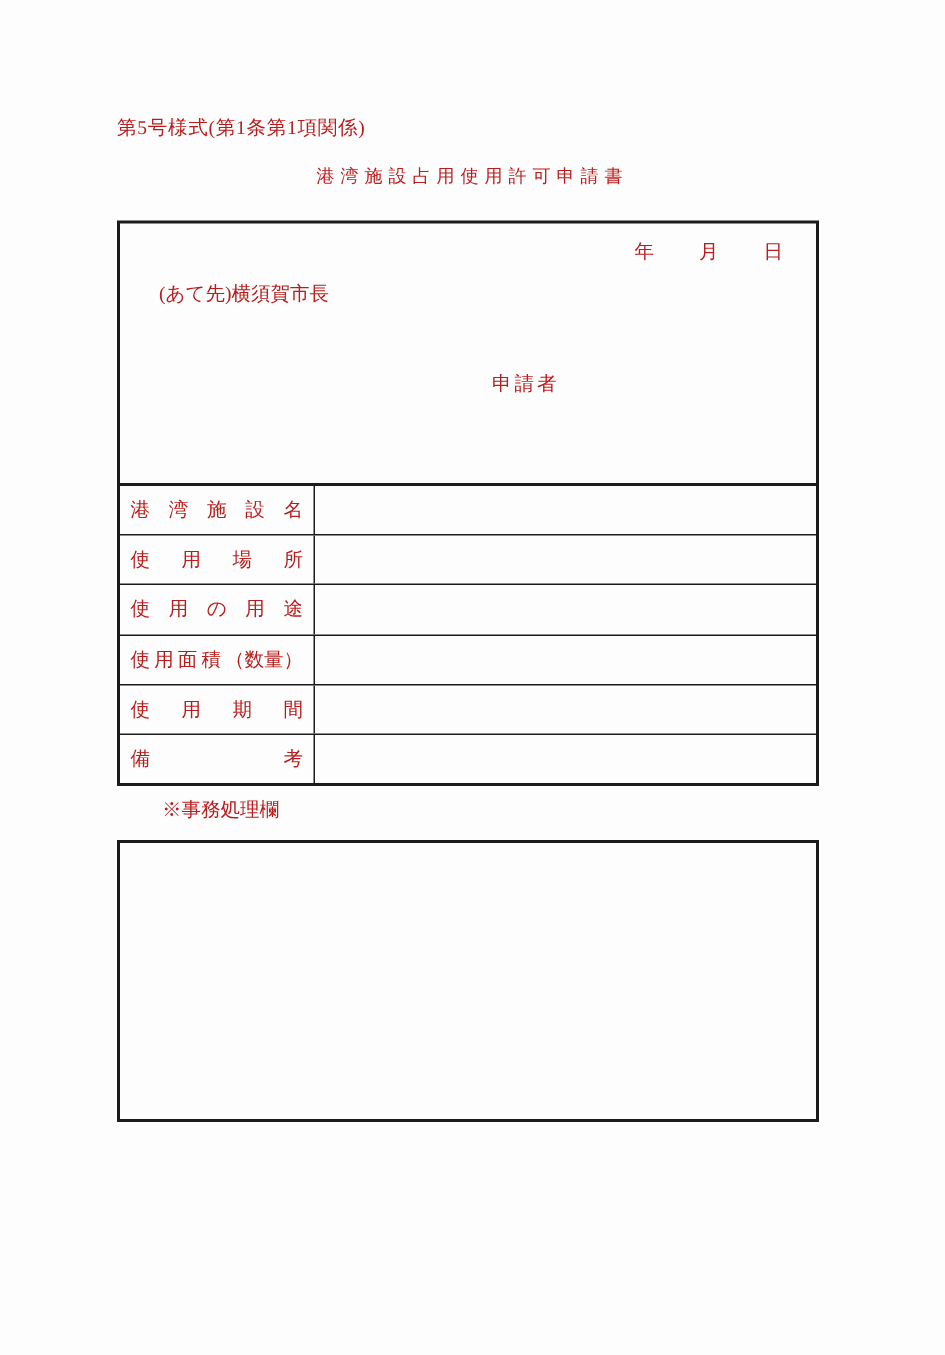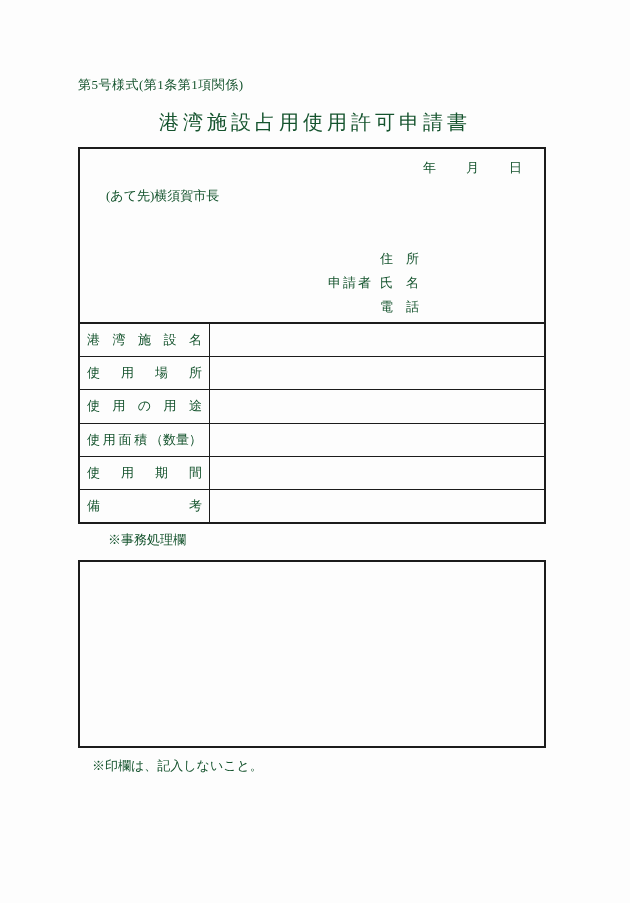--- a/index.html
+++ b/index.html
@@ -2,26 +2,26 @@
 <html><head>
 <meta charset="utf-8">
 <style>
   html, body { margin: 0; padding: 0; background: #fdfdfd; }
   .page {
     position: relative;
     width: 630px;
     height: 903px;
     background: #fdfdfd;
     font-family: "Liberation Serif", "DejaVu Serif", serif;
-    color: #14532d;
+    color: #b91c1c;
     font-size: 13px;
     overflow: hidden;
   }
   .form-code { position: absolute; left: 78px; top: 76px; letter-spacing: 0.5px; }
-  .doc-title { position: absolute; left: 0; right: 0; top: 109px; text-align: center; font-size: 20px; letter-spacing: 4px; }
+  .doc-title { position: absolute; left: 0; right: 0; top: 109px; text-align: center; font-size: 12px; letter-spacing: 4px; }
 
   .main-box {
     position: absolute; left: 78px; top: 147px;
     width: 468px; height: 377px;
     border: 2px solid #1c1c1c; box-sizing: border-box;
     display: flex; flex-direction: column;
   }
   .box-header { position: relative; flex: none; height: 173px; border-bottom: 2px solid #1c1c1c; }
   .date-line { position: absolute; top: 10px; right: 22px; display: flex; gap: 30px; }
   .addressee { position: absolute; top: 38px; left: 26px; text-align: center; }
@@ -61,25 +61,20 @@
   <div class="main-box">
     <div class="box-header">
       <div class="date-line">
         <span>年</span>
         <span>月</span>
         <span>日</span>
       </div>
       <div class="addressee">(あて先)横須賀市長</div>
       <div class="applicant">
         <span class="applicant-prefix">申請者</span>
-        <span class="applicant-fields">
-          <span>住　所</span>
-          <span>氏　名</span>
-          <span>電　話</span>
-        </span>
       </div>
     </div>
     <div class="spec-table">
         <div class="trow">
           <div class="tlabel">
             <span>港</span>
             <span>湾</span>
             <span>施</span>
             <span>設</span>
             <span>名</span>
@@ -131,15 +126,14 @@
           </div>
           <div class="tvalue"></div>
         </div>
       </div>
   </div>
 
   <div class="office-label">※事務処理欄</div>
 
   <div class="office-box"></div>
 
-  <div class="footnote">※印欄は、記入しないこと。</div>
 
 </div>
 
 </body></html>

